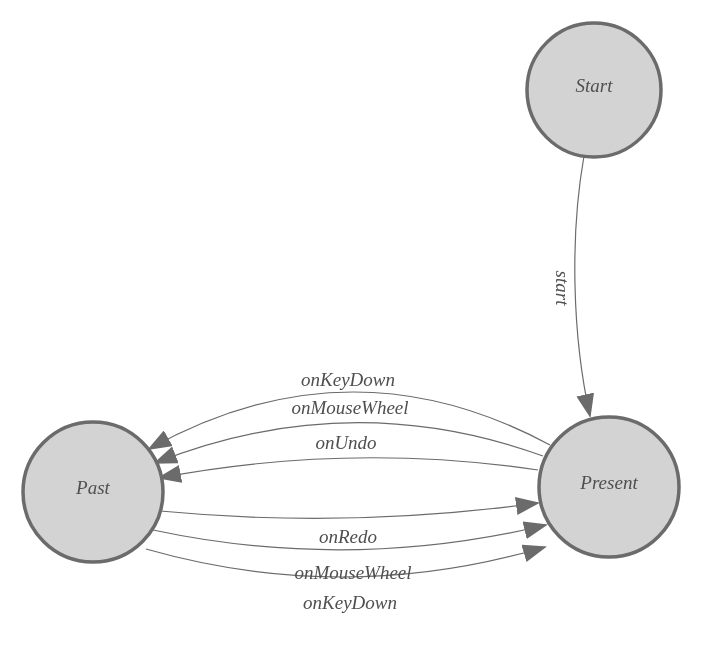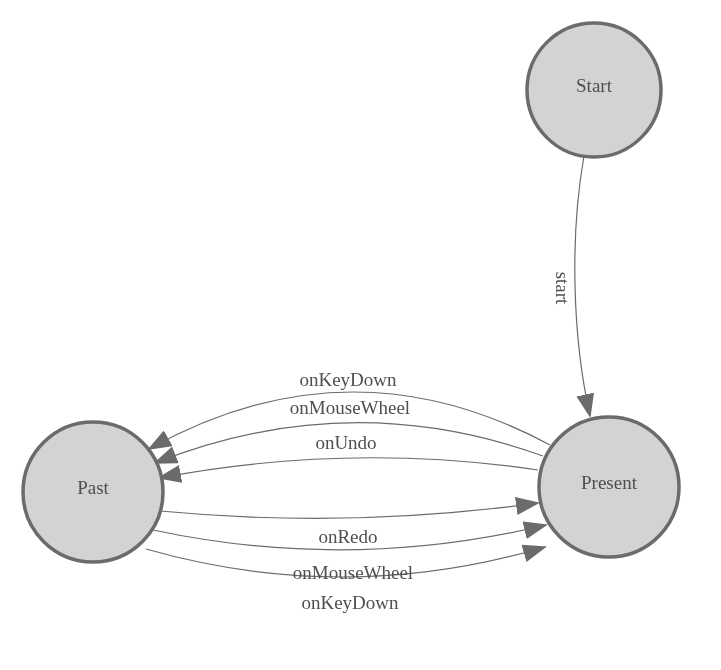--- a/index.html
+++ b/index.html
@@ -6,20 +6,21 @@
     margin: 0;
     padding: 0;
     background: #ffffff;
   }
   .stage {
     position: relative;
     width: 698px;
     height: 670px;
     background: #e5e5e5;
     overflow: hidden;
+    font-style: italic;
   }
   svg {
     display: block;
     font-family: "Liberation Serif", "DejaVu Serif", serif;
   }
   .node-label {
     font-size: 19px;
     text-anchor: middle;
   }
   .edge-label {

